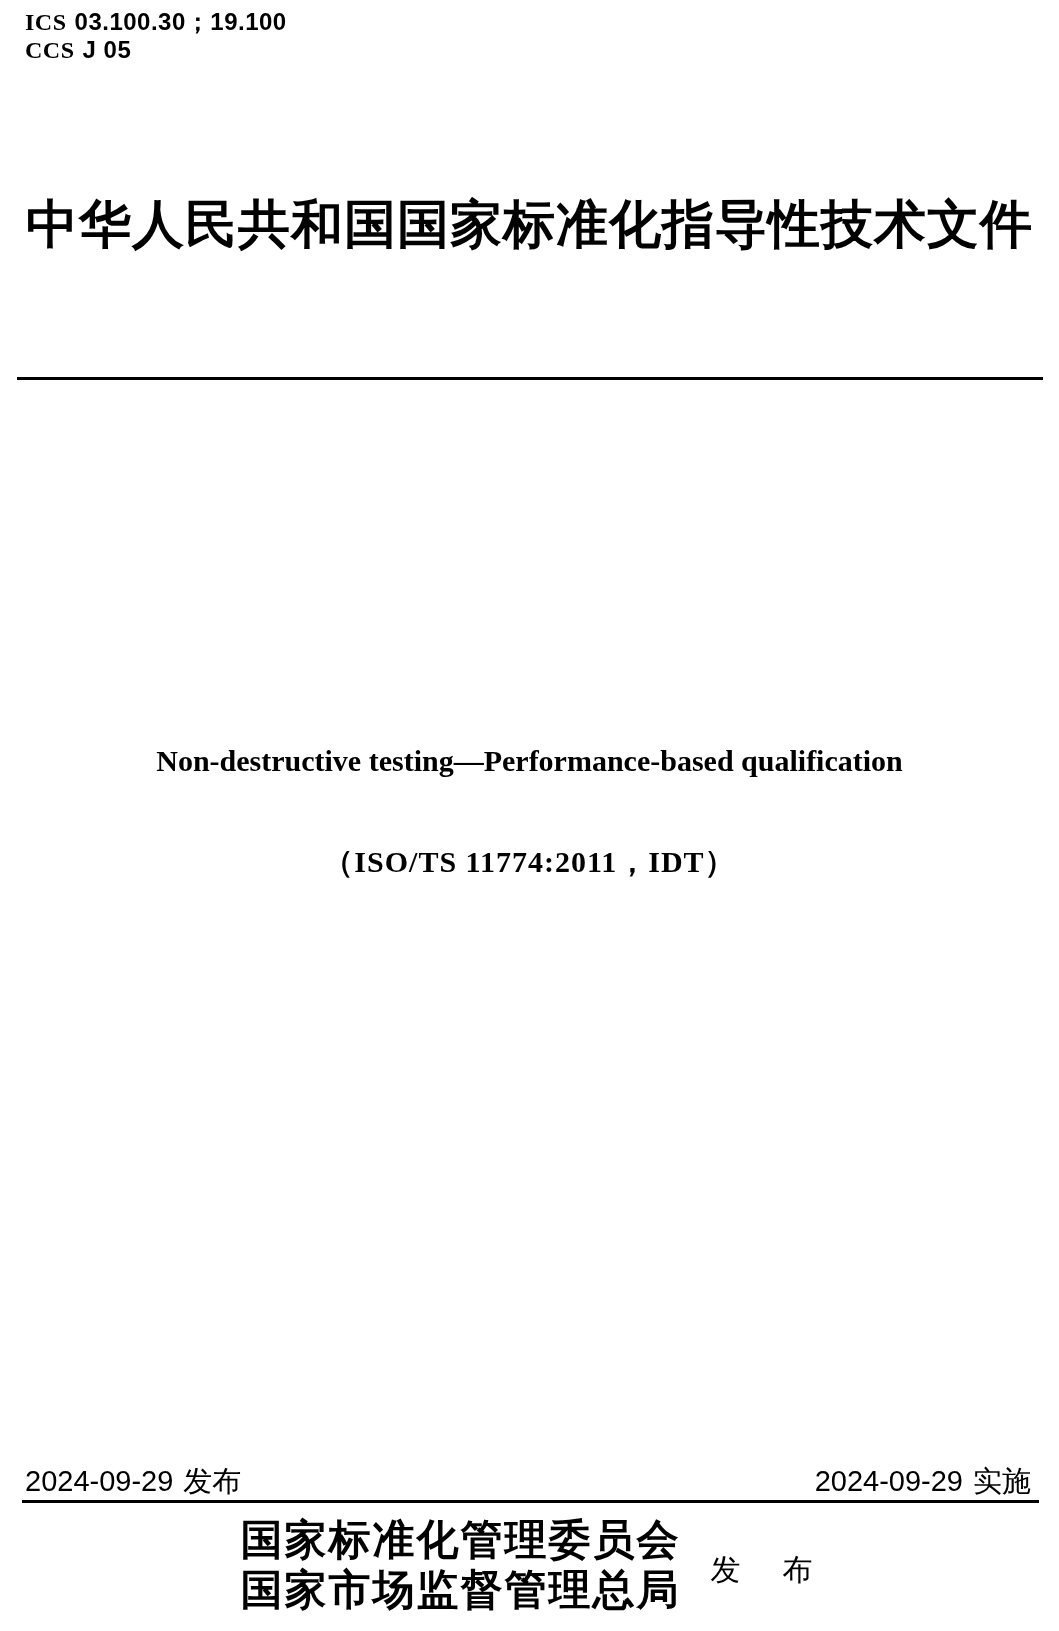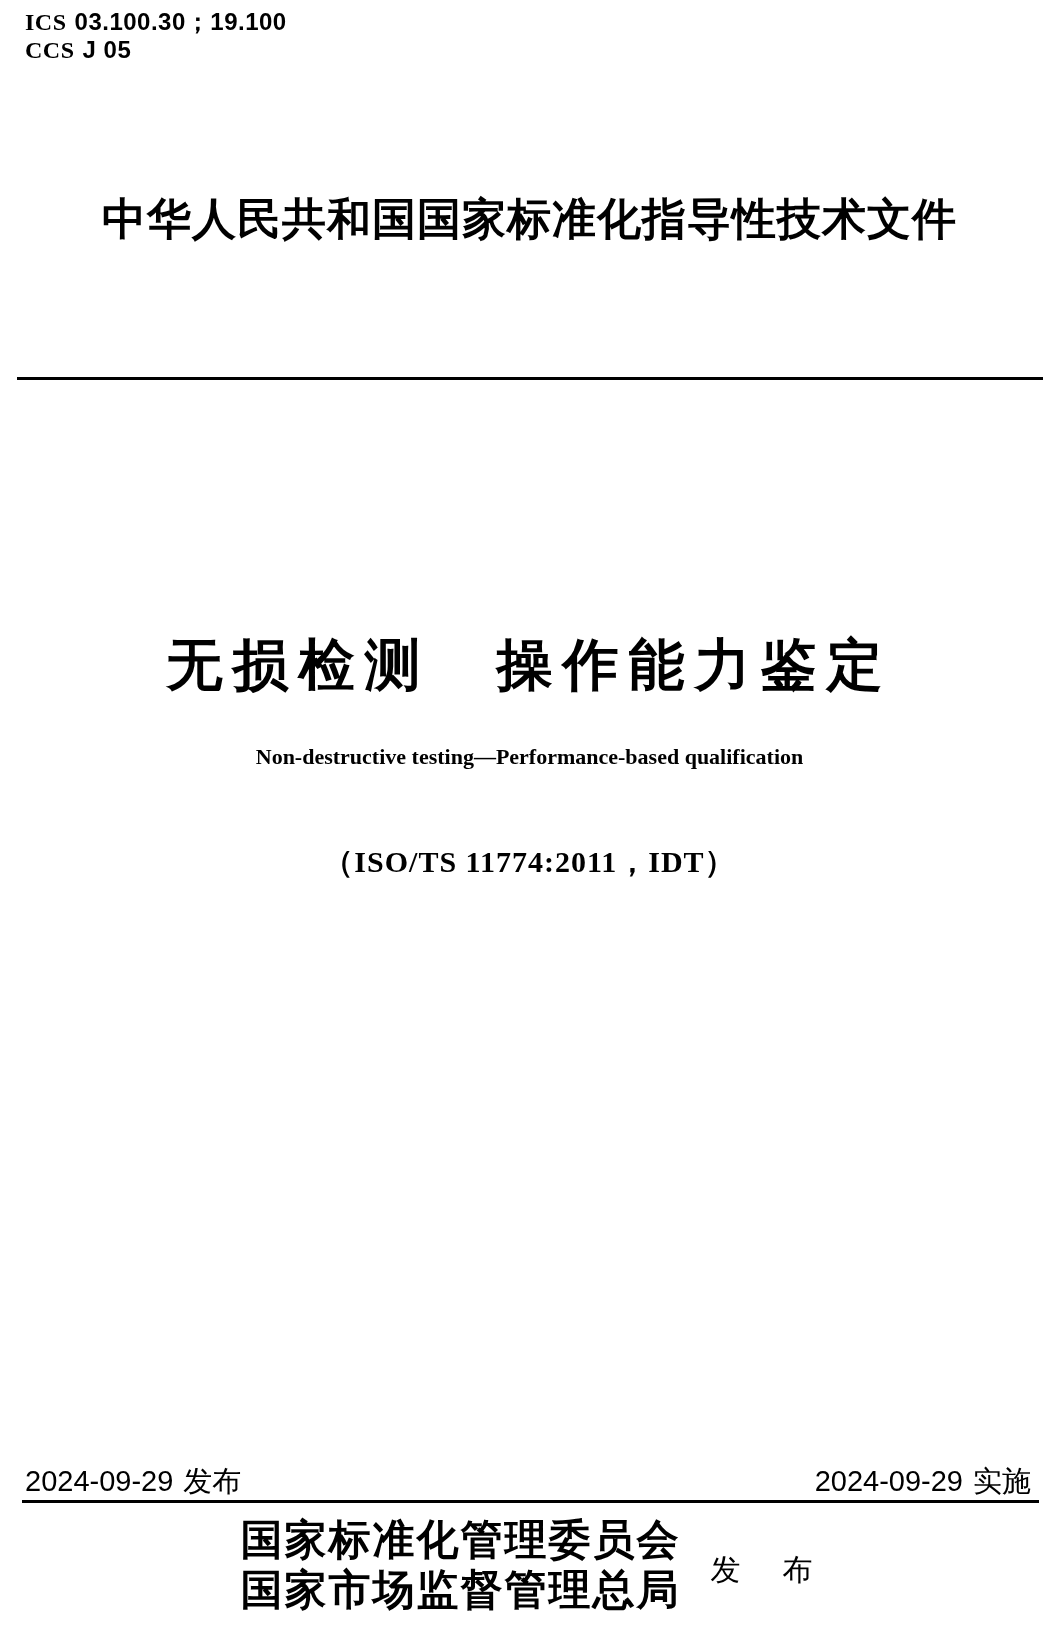--- a/index.html
+++ b/index.html
@@ -44,21 +44,21 @@
     height: 128px;
   }
 
   
   .doc-class-title {
     position: absolute;
     top: 190px;
     left: 0;
     width: 100%;
     text-align: center;
-    font-size: 44px;
+    font-size: 52px;
     font-weight: 700;
     letter-spacing: 1px;
     white-space: nowrap;
     font-family: "Liberation Serif", serif;
   }
 
   
   .std-number {
     position: absolute;
     top: 302px;
@@ -95,21 +95,21 @@
     font-family: "Liberation Sans", sans-serif;
   }
 
   
   .title-en {
     position: absolute;
     top: 744px;
     left: 0;
     width: 100%;
     text-align: center;
-    font-size: 22px;
+    font-size: 30px;
     font-weight: 700;
     font-family: "Liberation Serif", serif;
   }
 
   
   .iso-note {
     position: absolute;
     top: 842px;
     left: 0;
     width: 100%;
@@ -179,21 +179,20 @@
       <span class="label">CCS</span><span class="value">J 05</span>
     </div>
   </div>
 
 
   <div class="doc-class-title">中华人民共和国国家标准化指导性技术文件</div>
 
 
   <div class="rule rule-top"></div>
 
-  <div class="title-zh">无损检测　操作能力鉴定</div>
 
   <div class="title-en">Non-destructive testing—Performance-based qualification</div>
 
   <div class="iso-note">（ISO/TS 11774:2011，IDT）</div>
 
   <div class="dates-row">
     <div class="date-left">
       <span>2024-09-29</span><span class="date-label">发布</span>
     </div>
     <div class="date-right">

